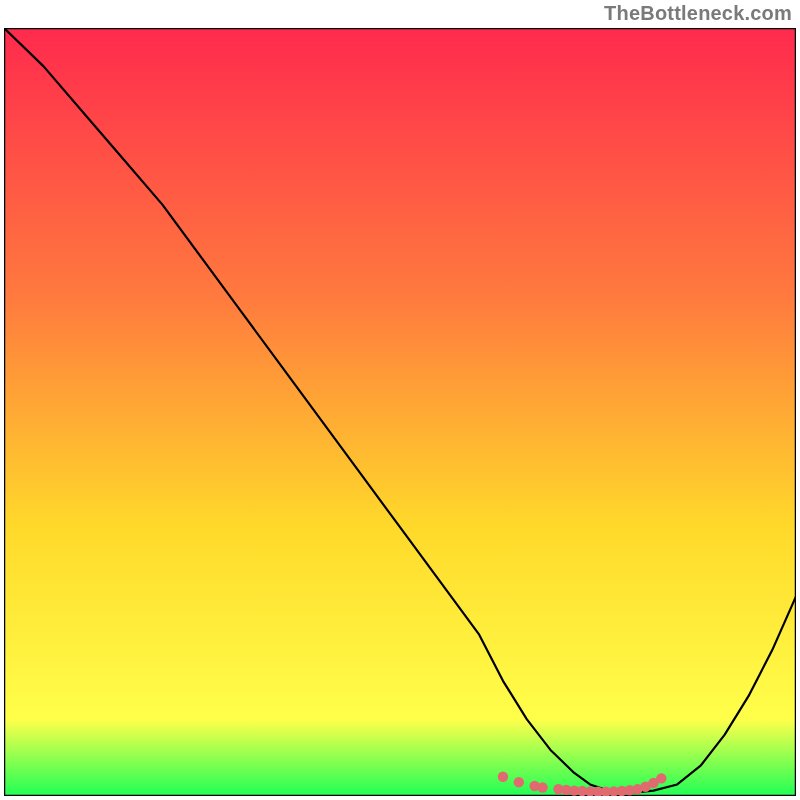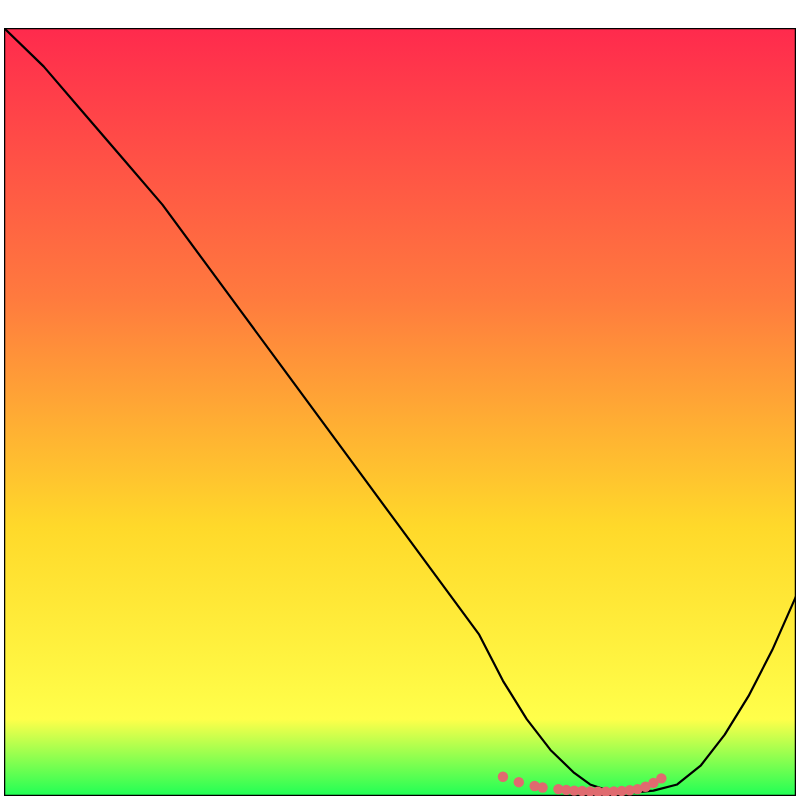--- a/index.html
+++ b/index.html
@@ -33,20 +33,21 @@
     height: 768px;
   }
   .plot svg {
     display: block;
   }
 </style>
 </head>
 <body>
 
 <div class="frame">
+  <div class="watermark">TheBottleneck.com</div>
 
   <div class="plot">
     <svg id="chart-svg" width="792" height="768" viewBox="0 0 792 768">
         <defs>
           <linearGradient id="bg-grad" x1="0" y1="0" x2="0" y2="1">
             <stop offset="0%" stop-color="#ff2a4d"></stop>
             <stop offset="35%" stop-color="#ff7a3e"></stop>
             <stop offset="65%" stop-color="#ffd92a"></stop>
             <stop offset="90%" stop-color="#ffff4a"></stop>
             <stop offset="100%" stop-color="#1fff55"></stop>

